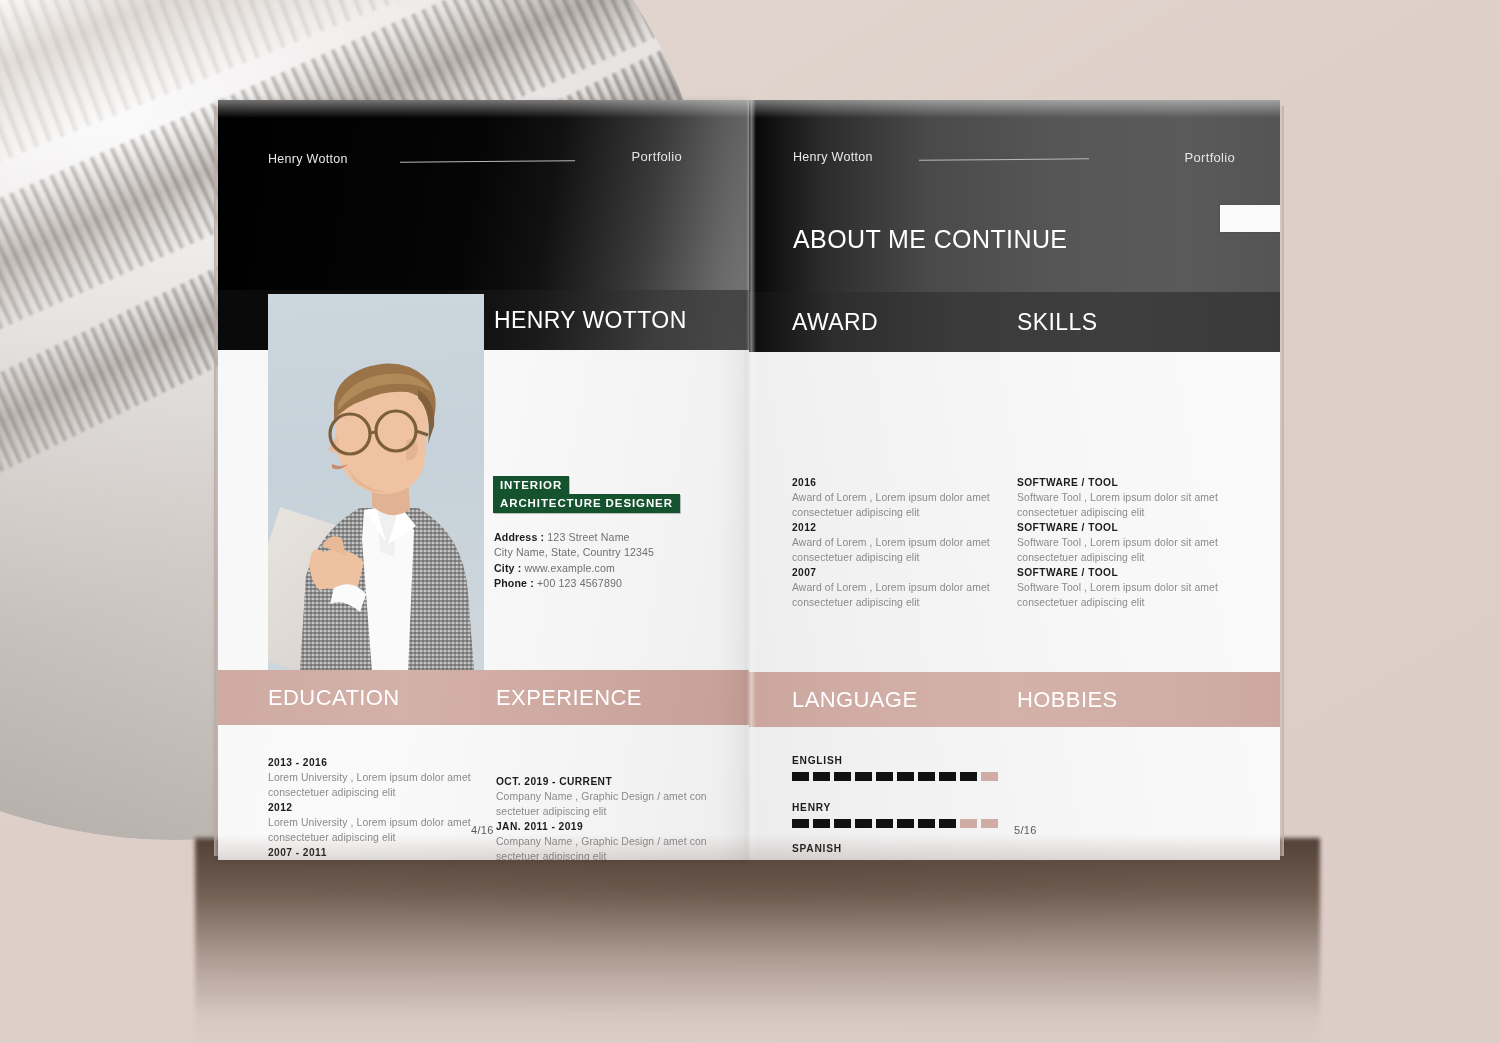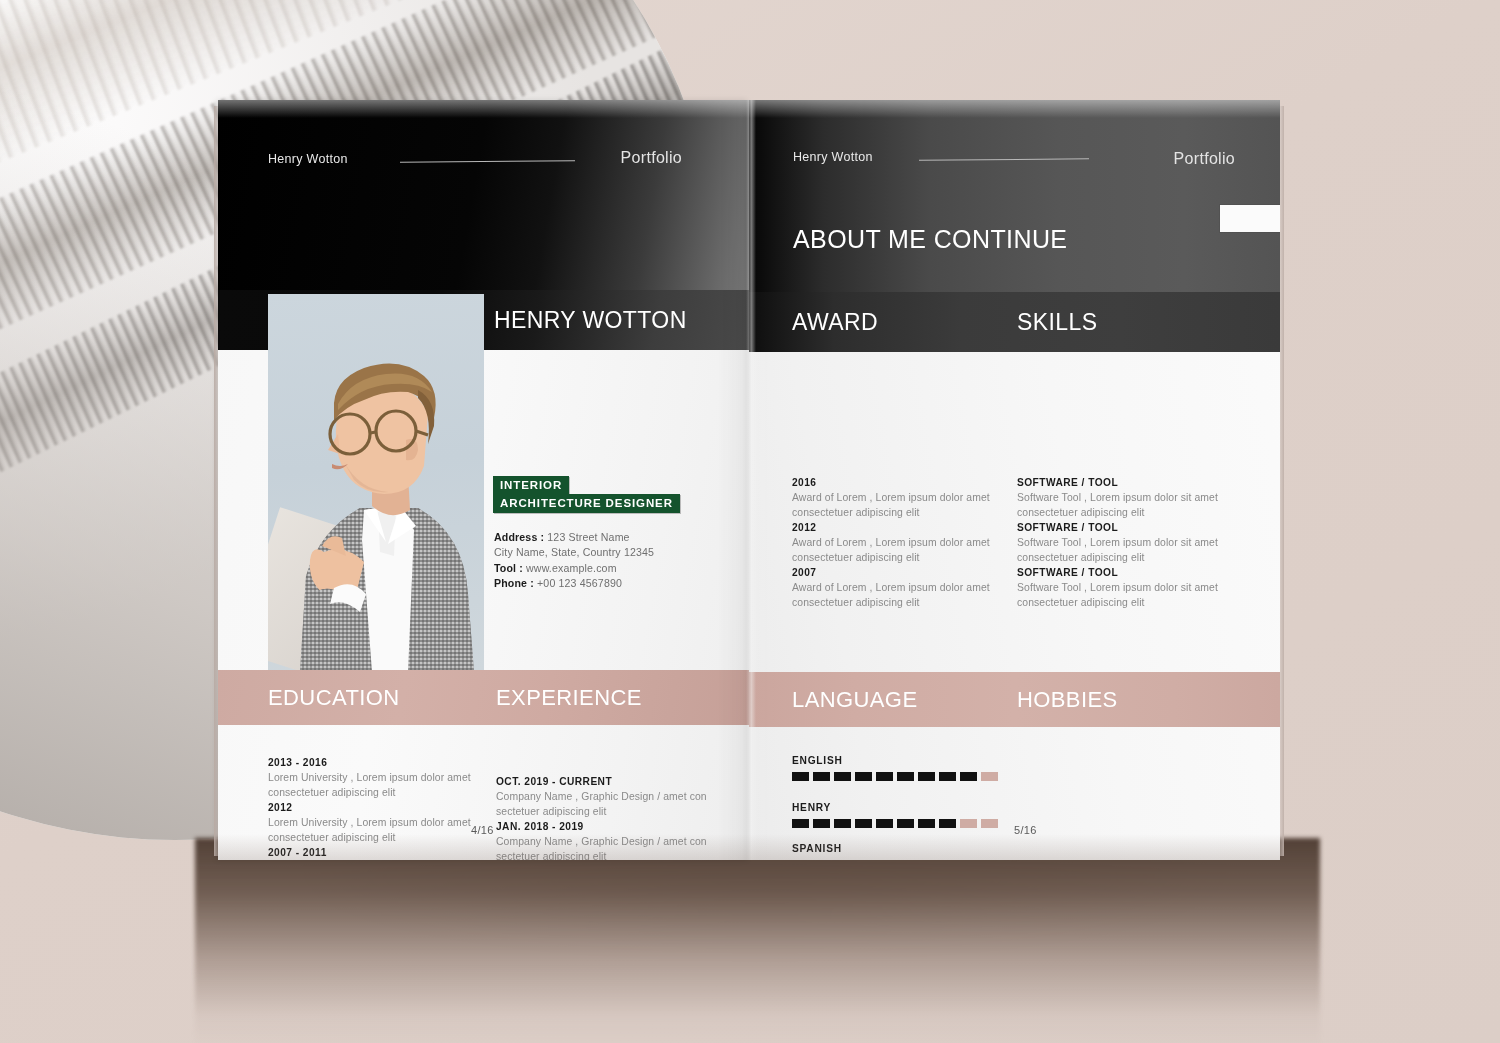--- a/index.html
+++ b/index.html
@@ -172,21 +172,21 @@
     left: 182px; top: 61px;
     width: 175px; height: 1px;
     background: #b9b9b9;
     transform: rotate(-0.5deg);
   }
   .page.right .hdr-rule { left: 170px; top: 59px; width: 170px; }
   .hdr-portfolio {
     position: absolute;
     right: 67px; top: 49px;
     color: #e4e4e4;
-    font-size: 16px;
+    font-size: 13px;
     letter-spacing: .3px;
   }
   .page.right .hdr-portfolio { right: 45px; top: 50px; }
   .hdr-title {
     position: absolute;
     left: 48px; bottom: 32px;
     color: #fff;
     font-size: 40px;
     font-weight: 400;
     letter-spacing: .5px;
@@ -467,21 +467,21 @@
           </defs>
         </svg>
       </div>
 
       <div class="tag t1">INTERIOR</div>
       <div class="tag t2">ARCHITECTURE DESIGNER</div>
 
       <div class="contact">
         <div><b>Address :</b> <span>123 Street Name</span></div>
         <div>City Name, State, Country 12345</div>
-        <div><b>Tool :</b> <span>www.example.com</span></div>
+        <div><b>City :</b> <span>www.example.com</span></div>
         <div><b>Phone :</b> <span>+00 123 4567890</span></div>
       </div>
 
       <div class="band-pink">
         <div class="bt" style="left:50px;">EDUCATION</div>
         <div class="bt" style="left:278px;">EXPERIENCE</div>
       </div>
 
       <div class="col" style="left:50px; top:655px; width:215px;">
         <div class="ent">
@@ -499,21 +499,21 @@
           </div>
       </div>
 
       <div class="col" style="left:278px; top:632px; width:215px;margin-top:42px;">
         <div class="ent">
             <div class="ttl">OCT. 2019 - CURRENT</div>
             <div class="dsc">Company Name , Graphic Design / amet con</div>
             <div class="dsc">sectetuer adipiscing elit</div>
           </div>
         <div class="ent">
-            <div class="ttl">JAN. 2018 - 2019</div>
+            <div class="ttl">JAN. 2011 - 2019</div>
             <div class="dsc">Company Name , Graphic Design / amet con</div>
             <div class="dsc">sectetuer adipiscing elit</div>
           </div>
         <div class="ent">
             <div class="ttl">JUL. 2017 - 2018</div>
           </div>
       </div>
 
       <div class="pagenum">4/16</div>
     </div>

